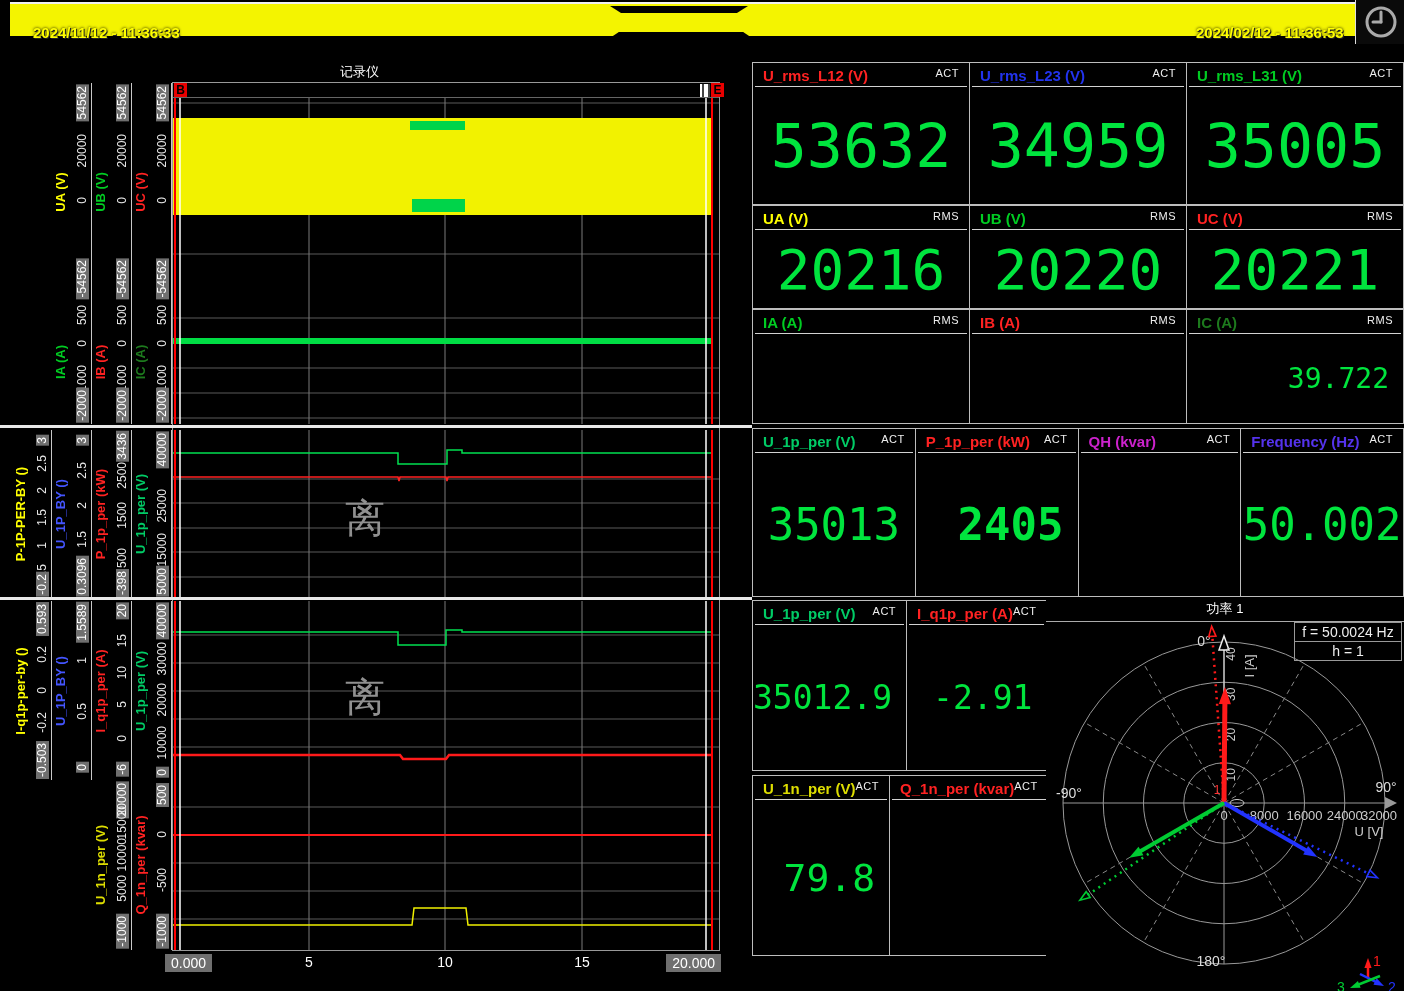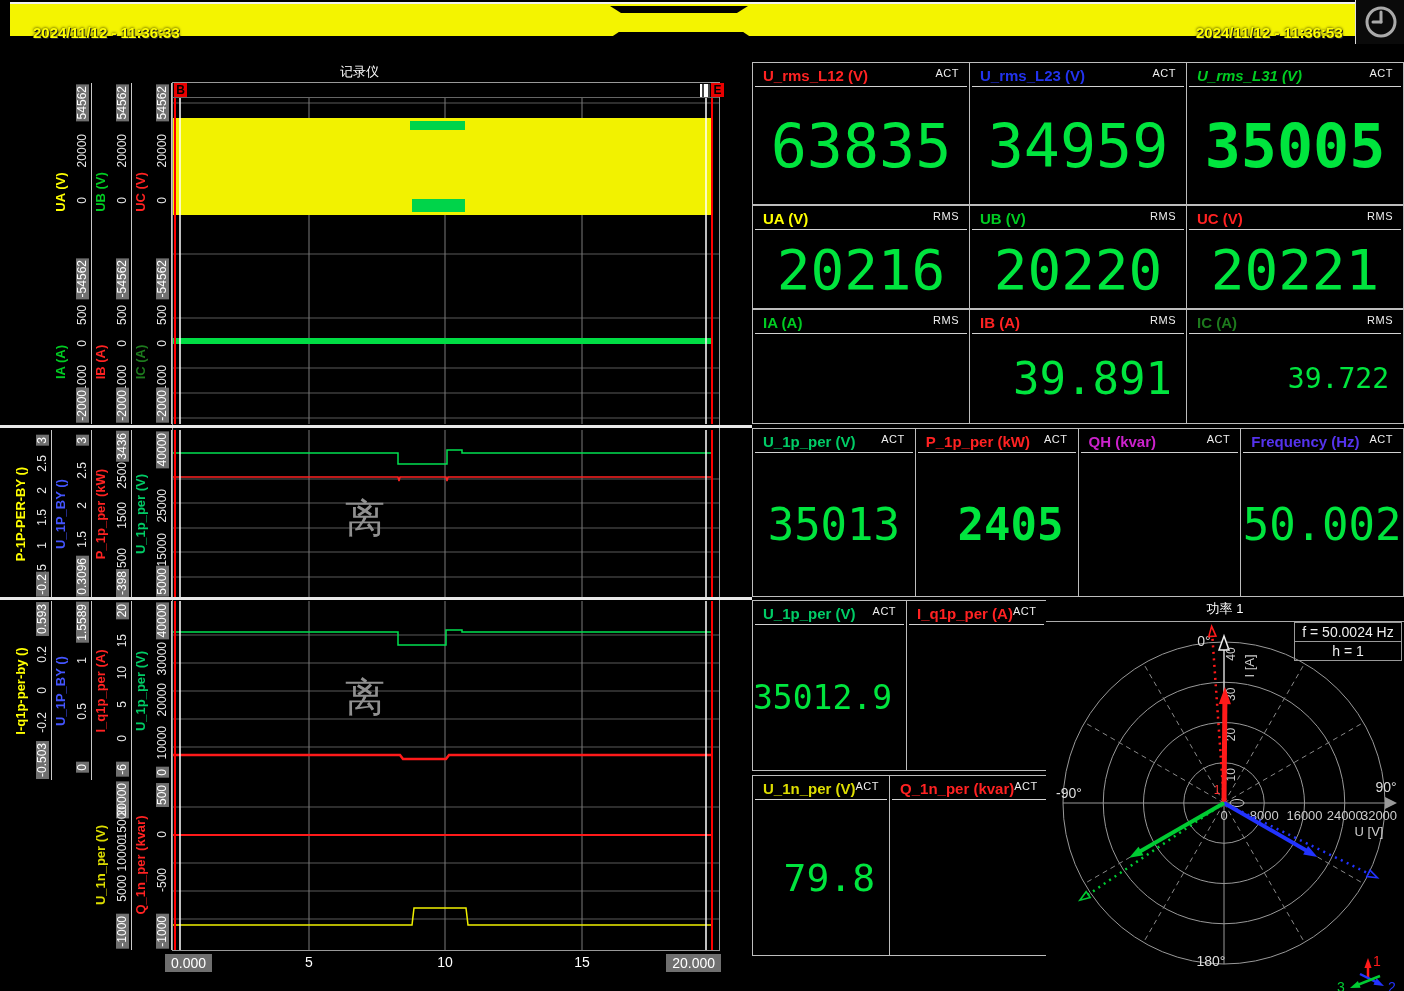--- a/index.html
+++ b/index.html
@@ -75,21 +75,21 @@
 <body>
 
 <div id="app">
 
   <div id="topbar">
     <div id="overview-strip">
       <div class="notch" id="notch-top"></div>
       <div class="notch" id="notch-bottom"></div>
     </div>
     <span class="ts" id="ts-left">2024/11/12 - 11:36:33</span>
-    <span class="ts" id="ts-right">2024/11/12 - 11:36:53</span>
+    <span class="ts" id="ts-right">2024/02/12 - 11:36:53</span>
     <div id="clock-box">
       <svg width="40" height="40" viewBox="0 0 40 40">
         <circle cx="20" cy="20" r="14" fill="none" stroke="#aaa" stroke-width="3"></circle>
         <line x1="20" y1="20" x2="20" y2="10" stroke="#aaa" stroke-width="3" stroke-linecap="round"></line>
         <line x1="20" y1="20" x2="12" y2="20" stroke="#aaa" stroke-width="3" stroke-linecap="round"></line>
       </svg>
     </div>
   </div>
 
   <div id="rec-title">记录仪</div>
@@ -322,35 +322,35 @@
     <span class="xt mid" style="left:409px">15</span>
     <span class="xt box" style="right:-2px">20.000</span>
   </div>
 
   <div class="tilerow" style="left:752px;top:62px;width:652px;height:143px;--vs:60px;font-size:0">
       <div class="tile">
         <div class="tile-head">
           <span class="tile-title" style="color: rgb(255, 34, 34);">U_rms_L12 (V)</span>
           <span class="tile-mode">ACT</span>
         </div>
-        <div class="tile-value vcenter" style="font-size: 60px;">63835</div>
+        <div class="tile-value vcenter" style="font-size: 60px;">53632</div>
       </div>
       <div class="tile">
         <div class="tile-head">
           <span class="tile-title" style="color: rgb(34, 51, 238);">U_rms_L23 (V)</span>
           <span class="tile-mode">ACT</span>
         </div>
         <div class="tile-value vcenter" style="font-size: 60px;">34959</div>
       </div>
       <div class="tile">
         <div class="tile-head">
-          <span class="tile-title" style="color: rgb(0, 204, 34); font-style: italic;">U_rms_L31 (V)</span>
-          <span class="tile-mode">ACT</span>
-        </div>
-        <div class="tile-value vcenter" style="font-size: 60px; font-weight: bold;">35005</div>
+          <span class="tile-title" style="color: rgb(0, 204, 34);">U_rms_L31 (V)</span>
+          <span class="tile-mode">ACT</span>
+        </div>
+        <div class="tile-value vcenter" style="font-size: 60px;">35005</div>
       </div>
     </div>
   <div class="tilerow" style="left:752px;top:205px;width:652px;height:104px">
       <div class="tile">
         <div class="tile-head">
           <span class="tile-title" style="color: rgb(255, 255, 0);">UA (V)</span>
           <span class="tile-mode">RMS</span>
         </div>
         <div class="tile-value vcenter" style="font-size: 56px;">20216</div>
       </div>
@@ -374,21 +374,20 @@
         <div class="tile-head">
           <span class="tile-title" style="color: rgb(0, 204, 34);">IA (A)</span>
           <span class="tile-mode">RMS</span>
         </div>
       </div>
       <div class="tile">
         <div class="tile-head">
           <span class="tile-title" style="color: rgb(255, 34, 34);">IB (A)</span>
           <span class="tile-mode">RMS</span>
         </div>
-        <div class="tile-value" style="font-size: 44px;">39.891</div>
       </div>
       <div class="tile">
         <div class="tile-head">
           <span class="tile-title" style="color: rgb(29, 122, 29);">IC (A)</span>
           <span class="tile-mode">RMS</span>
         </div>
         <div class="tile-value" style="font-size: 28px;">39.722</div>
       </div>
     </div>
   <div class="tilerow" style="left:752px;top:428px;width:652px;height:169px">
@@ -426,20 +425,21 @@
           <span class="tile-title" style="color: rgb(0, 204, 102);">U_1p_per (V)</span>
           <span class="tile-mode">ACT</span>
         </div>
         <div class="tile-value" style="font-size: 33px;">35012.9</div>
       </div>
       <div class="tile">
         <div class="tile-head">
           <span class="tile-title" style="color: rgb(255, 34, 34);">I_q1p_per (A)</span>
           <span class="tile-mode">ACT</span>
         </div>
+        <div class="tile-value" style="font-size: 33px;">-2.91</div>
       </div>
     </div>
   <div class="tilerow" style="left:752px;top:775px;width:294px;height:181px">
       <div class="tile">
         <div class="tile-head">
           <span class="tile-title" style="color: rgb(221, 221, 0);">U_1n_per (V)</span>
           <span class="tile-mode">ACT</span>
         </div>
         <div class="tile-value" style="font-size: 38px;">79.8</div>
       </div>

